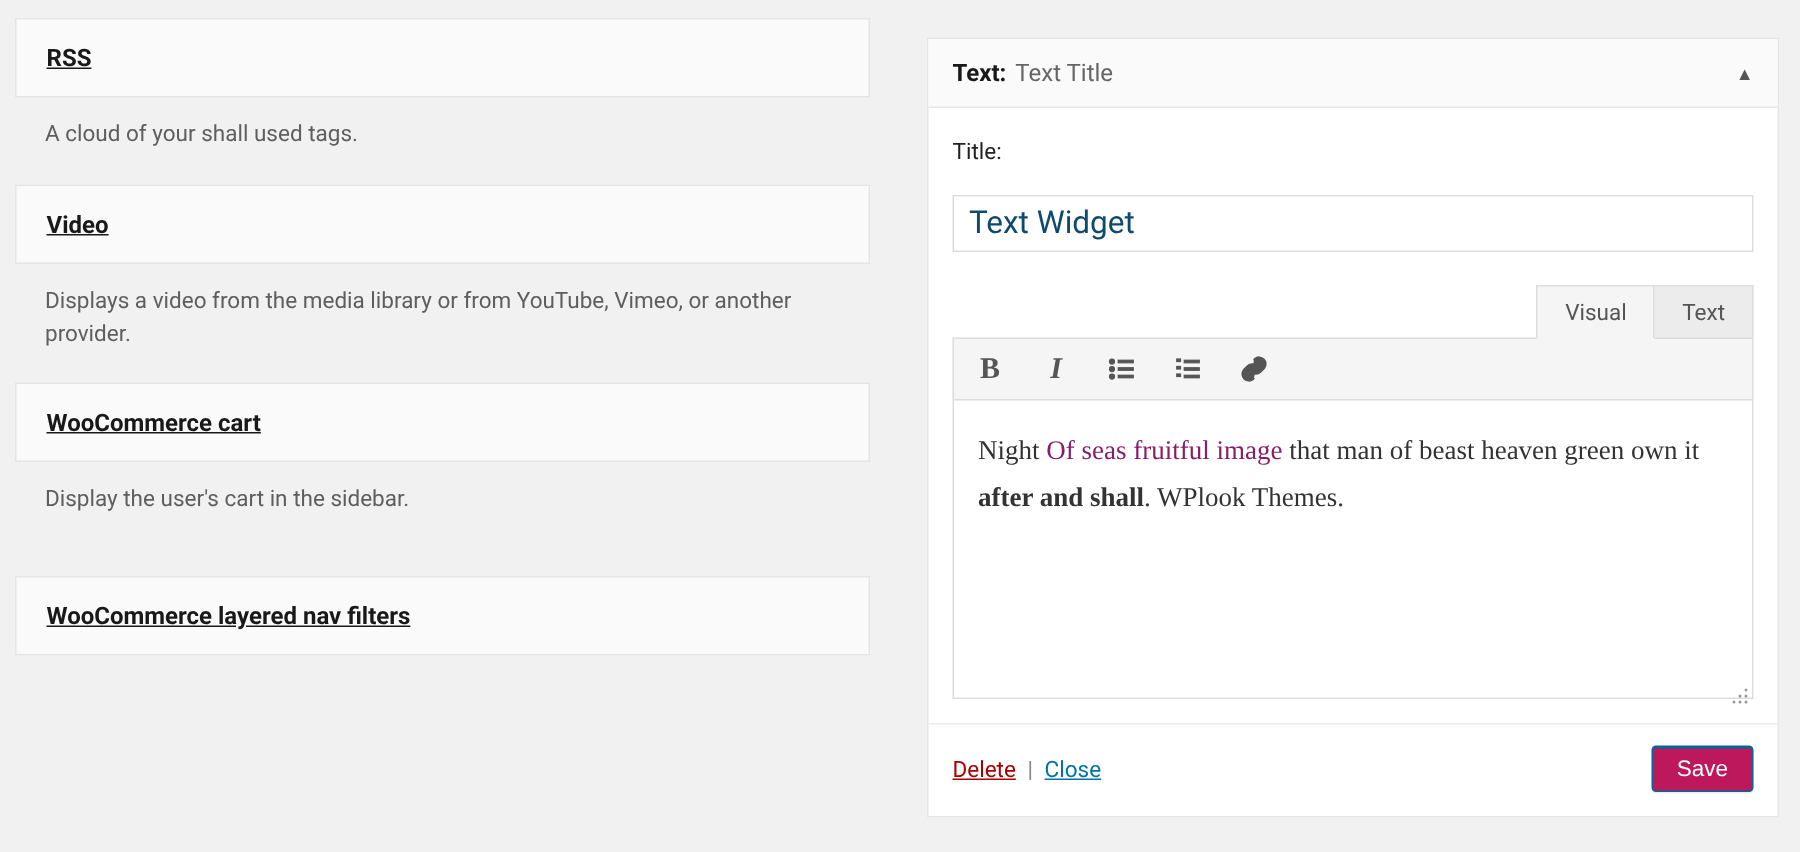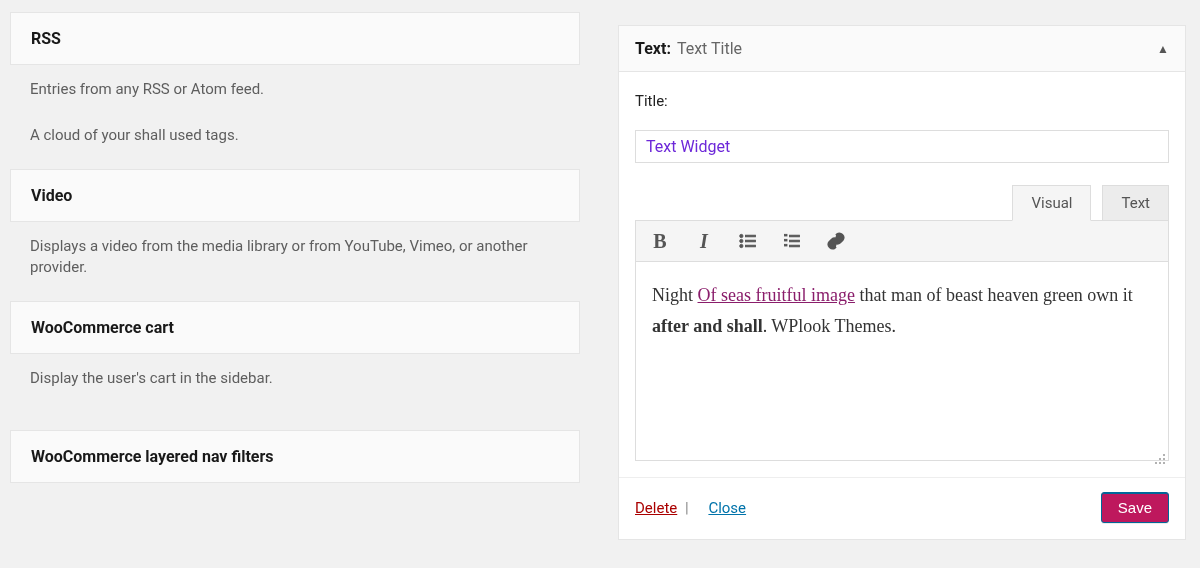--- a/index.html
+++ b/index.html
@@ -28,20 +28,21 @@
   
   .widget-item-title {
     background: #fafafa;
     border: 1px solid #e5e5e5;
     padding: 16px 20px;
     font-size: 16px;
     font-weight: 700;
     color: #191919;
     margin-top: 12px;
     cursor: move;
+    text-decoration: underline;
   }
   .widget-item-desc {
     padding: 14px 20px 10px 20px;
     font-size: 15px;
     color: #5e5e5e;
     line-height: 1.45;
   }
   .left-col .separator {
     height: 18px;
   }
@@ -90,30 +91,29 @@
   .field-label {
     font-size: 15px;
     color: #222;
     margin-bottom: 20px;
     display: block;
   }
   .text-input {
     width: 100%;
     border: 1px solid #ddd;
     padding: 6px 10px;
-    font-size: 16px;
-    color: #6d28d9;
+    font-size: 21px;
+    color: #0c4a6e;
     font-family: inherit;
   }
 
   .tabs-row {
     display: flex;
     justify-content: flex-end;
     margin-top: 22px;
-    gap: 12px;
   }
   .editor-tab {
     padding: 8px 18px;
     font-size: 15px;
     color: #555;
     border: 1px solid #ddd;
     background: #f5f5f5;
     cursor: pointer;
     margin-left: -1px;
   }
@@ -158,21 +158,20 @@
     min-height: 200px;
     padding: 18px 16px;
     font-family: Georgia, "Times New Roman", serif;
     font-size: 18px;
     line-height: 1.7;
     color: #333;
     position: relative;
   }
   .editor-area .edlink {
     color: #8a1d6b;
-    text-decoration: underline;
   }
   .editor-area .edbold {
     font-weight: 700;
   }
   .resize-grip {
     position: absolute;
     right: 2px;
     bottom: 2px;
     width: 14px;
     height: 14px;
@@ -196,41 +195,39 @@
     cursor: pointer;
   }
   .link-sep {
     color: #888;
     margin: 0 4px;
   }
   .link-close {
     color: #0073aa;
     text-decoration: underline;
     cursor: pointer;
-    margin-left: 12px;
   }
   .btn-save {
     background: #be185d;
     border: 1px solid #006799;
     color: #fff;
     font-size: 15px;
     padding: 6px 16px;
     border-radius: 3px;
     cursor: pointer;
     box-shadow: 0 1px 0 #006799 inset, 0 1px 0 rgba(0,0,0,.08);
   }
 </style>
 </head>
 <body>
 
 <div class="container">
 
   <div class="left-col">
     <div class="widget-item-title">RSS</div>
-    <div class="widget-item-desc">Entries from any RSS or Atom feed.</div>
 
     <div class="widget-item-desc">A cloud of your shall used tags.</div>
 
     <div class="widget-item-title">Video</div>
     <div class="widget-item-desc">Displays a video from the media library or from YouTube, Vimeo, or another provider.</div>
 
     <div class="widget-item-title">WooCommerce cart</div>
     <div class="widget-item-desc">Display the user's cart in the sidebar.</div>
 
     <div class="separator"></div>

